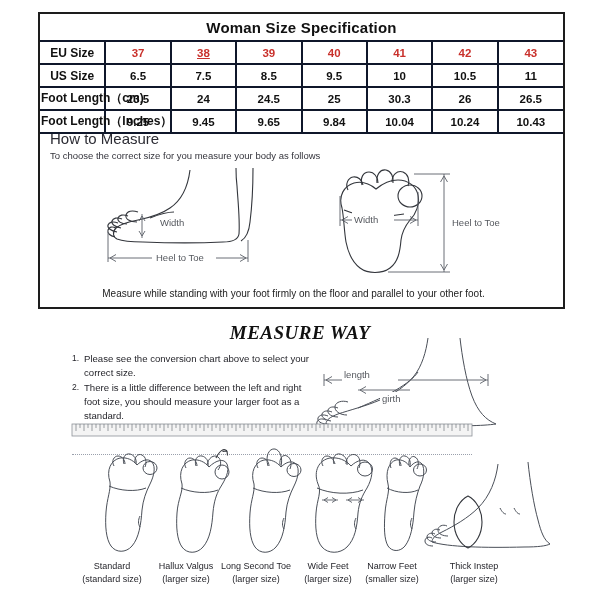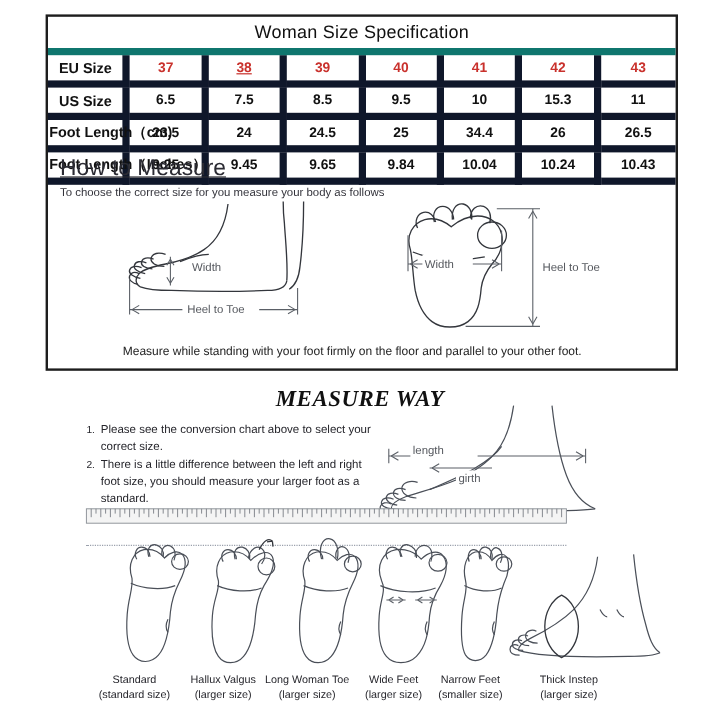--- a/index.html
+++ b/index.html
@@ -11,47 +11,47 @@
 
   
   .spec-box{
     position:absolute;left:38px;top:12px;width:527px;height:297px;
     border:2px solid #1d1d1d;box-sizing:border-box;background:#fff;
   }
   table.spec{
     width:100%;border-collapse:collapse;table-layout:fixed;
   }
   table.spec td{
-    border:6px solid #0f172a;
+    border:2px solid #0f172a;
     text-align:center;
     font-size:11.5px;
     height:21px;
     padding:0 1px;
     font-weight:bold;
     color:#111;
     white-space:nowrap;
   }
   table.spec tr.title-row td{
-    border:none;border-bottom:6px solid #0f766e;
-    font-size:15px;font-weight:normal;height:26px;letter-spacing:.2px;
+    border:none;border-bottom:1px solid #0f766e;
+    font-size:15px;font-weight:bold;height:26px;letter-spacing:.2px;
   }
   table.spec td.rowhead{
     font-weight:bold;font-size:12px;text-align:center;
   }
   table.spec td.eu{ color:#c9312c; font-weight:bold; }
   table.spec tr td:first-child{border-left:none;}
   table.spec tr td:last-child{border-right:none;}
   table.spec tr:first-child td{border-top:none;}
 
   
   .howto{
     position:absolute;left:10px;top:116px;right:4px;
   }
   .howto-title{
-    font-size:19px;color:#2b2b33;margin:0 0 3px 0;font-weight:400;text-decoration:underline;
+    font-size:15px;color:#2b2b33;margin:0 0 3px 0;font-weight:400;
   }
   .howto-sub{
     font-size:9.5px;color:#33333b;margin:0;font-weight:400;
   }
   .figs{
     position:absolute;left:0;top:152px;width:100%;height:118px;
   }
   .fig-side{position:absolute;left:58px;top:0;}
   .fig-top{position:absolute;left:278px;top:-4px;}
   .howto-foot{
@@ -121,31 +121,31 @@
       <td class="eu" style="color: rgb(201, 49, 44);">43</td>
     </tr>
 
     <tr>
       <td class="rowhead">US Size</td>
       <td>6.5</td>
       <td>7.5</td>
       <td>8.5</td>
       <td>9.5</td>
       <td>10</td>
-      <td>15.3</td>
+      <td>10.5</td>
       <td>11</td>
     </tr>
 
     <tr>
       <td class="rowhead">Foot Length（cm)</td>
       <td>23.5</td>
       <td>24</td>
       <td>24.5</td>
       <td>25</td>
-      <td>34.4</td>
+      <td>30.3</td>
       <td>26</td>
       <td>26.5</td>
     </tr>
 
     <tr>
       <td class="rowhead">Foot Length（Inches）</td>
       <td>9.25</td>
       <td>9.45</td>
       <td>9.65</td>
       <td>9.84</td>
@@ -383,21 +383,21 @@
 <div class="labels">
   <div class="lbl l0">
     <span>Standard</span>
     <span class="l2">(standard size)</span>
   </div>
   <div class="lbl l1">
     <span>Hallux Valgus</span>
     <span class="l2">(larger size)</span>
   </div>
   <div class="lbl l2p">
-    <span>Long Woman Toe</span>
+    <span>Long Second Toe</span>
     <span class="l2">(larger size)</span>
   </div>
   <div class="lbl l3">
     <span>Wide Feet</span>
     <span class="l2">(larger size)</span>
   </div>
   <div class="lbl l4">
     <span>Narrow Feet</span>
     <span class="l2">(smaller size)</span>
   </div>

